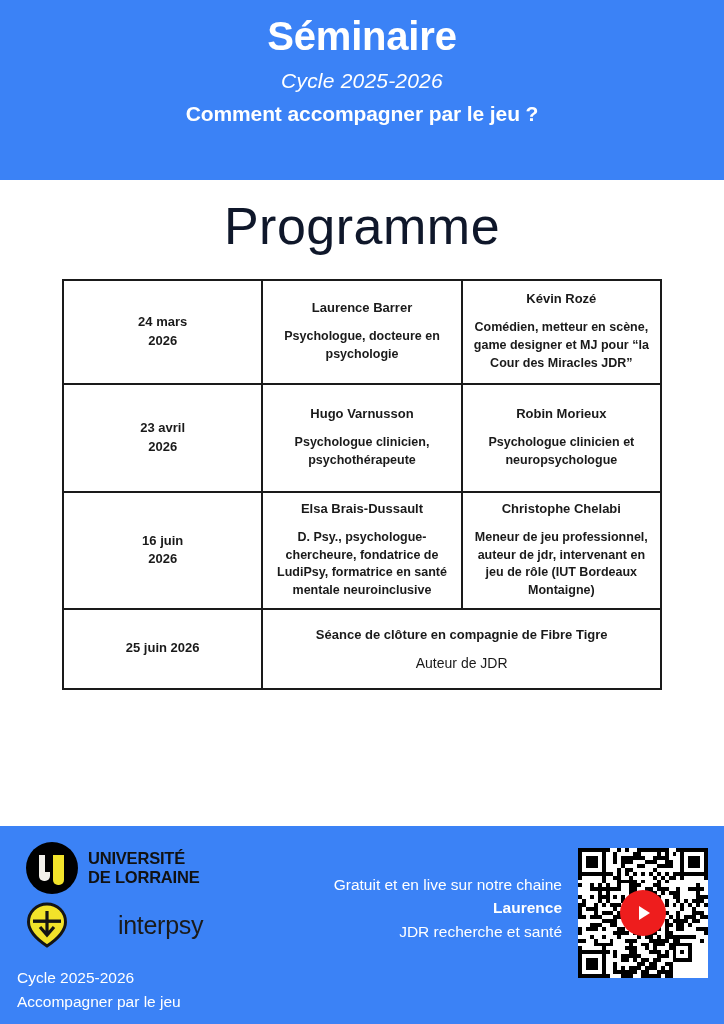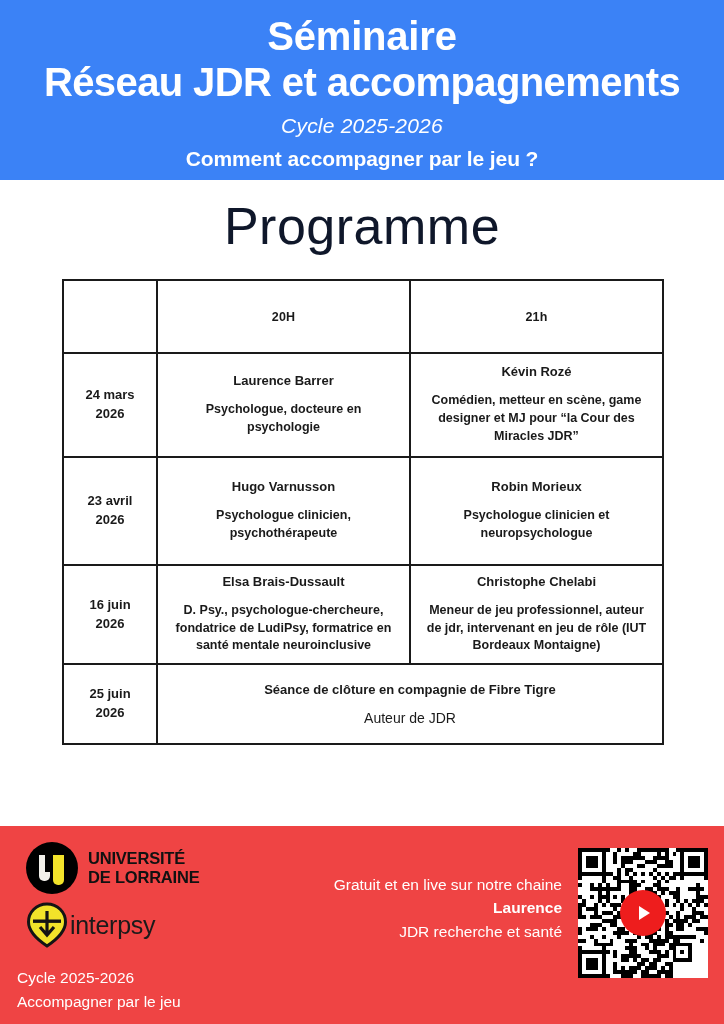--- a/index.html
+++ b/index.html
@@ -129,21 +129,21 @@
     font-weight: 400;
   }
 
   
   .footer-band {
     position: absolute;
     left: 0;
     top: 826px;
     width: 724px;
     height: 198px;
-    background: #ef4444;
+    background: #3b82f6;
     color: #ffffff;
   }
 
   
   .ul-logo {
     position: absolute;
     left: 26px;
     top: 16px;
     display: flex;
     align-items: center;
@@ -188,20 +188,21 @@
     color: #111111;
   }
 
   
   .interpsy-logo {
     position: absolute;
     left: 26px;
     top: 76px;
     display: flex;
     align-items: center;
+    gap: 48px;
   }
   .interpsy-mark {
     position: relative;
     width: 42px;
     height: 46px;
     flex: none;
   }
   .interpsy-text {
     margin-left: 2px;
     font-size: 25px;
@@ -273,38 +274,28 @@
     border-top: 7px solid transparent;
     border-bottom: 7px solid transparent;
     margin-left: 3px;
   }
 </style>
 </head>
 <body>
 
 <div class="header-band">
   <div class="seminar-title">Séminaire</div>
-  <div class="seminar-line2">Réseau JDR et accompagnements</div>
   <div class="cycle-line">Cycle 2025-2026</div>
   <div class="question-line">Comment accompagner par le jeu ?</div>
 </div>
 
 <div class="programme-title">Programme</div>
 
 <table class="programme-table">
   <tbody>
-    <tr class="hdr-row">
-      <td class="col-date"></td>
-      <td class="col-20h">
-        <div class="hdr-label">20H</div>
-      </td>
-      <td class="col-21h">
-        <div class="hdr-label">21h</div>
-      </td>
-    </tr>
 
     <tr class="row-1">
       <td>
         <div class="date-cell">24 mars<br>2026</div>
       </td>
       <td>
         <div class="speaker-name">Laurence Barrer</div>
         <div class="speaker-desc">Psychologue, docteure en psychologie</div>
       </td>
       <td>

